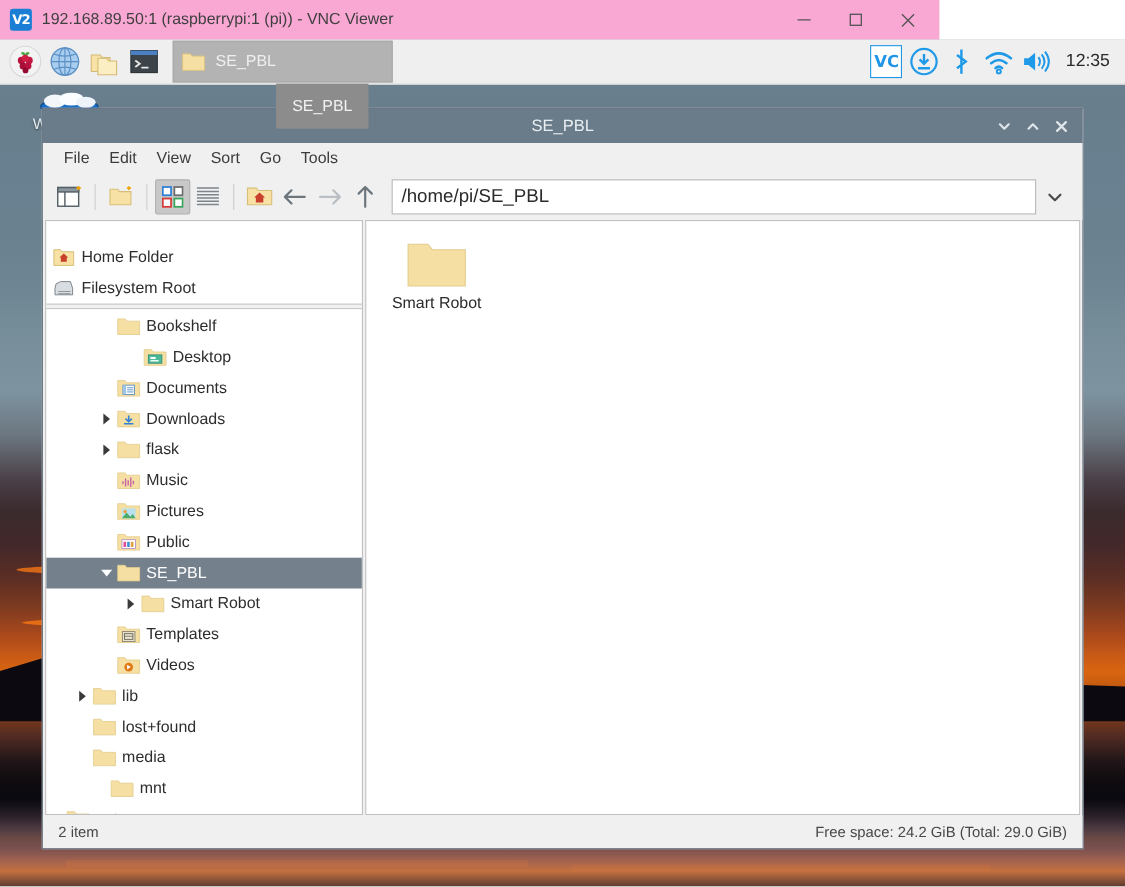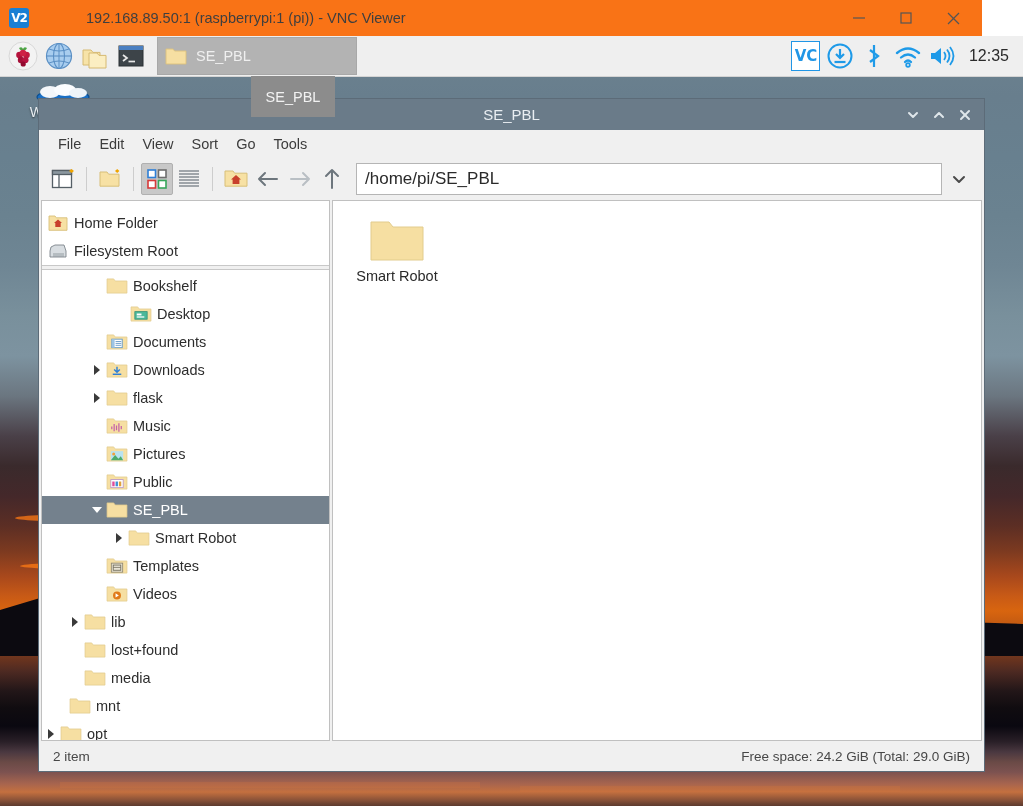--- a/index.html
+++ b/index.html
@@ -7,23 +7,23 @@
     width: 1023px; height: 806px;
     overflow: hidden;
     font-family: "DejaVu Sans", sans-serif;
     background: #fff;
   }
 
   
   #vnc-window { position: absolute; inset: 0; background: #ffffff; }
 
   #vnc-titlebar {
-    position: absolute; left: 0; top: 0; width: 982px; height: 36px;
-    background: #f97316;
-    display: flex; align-items: center; gap: 48px;
+    position: absolute; left: 0; top: 0; width: 854px; height: 36px;
+    background: #f9a8d4;
+    display: flex; align-items: center;
   }
   #vnc-logo {
     width: 20px; height: 20px; margin-left: 9px; margin-right: 9px;
     background: #1a7fd4; border-radius: 3px;
     display: flex; align-items: center; justify-content: center;
     color: #fff; font-size: 12px; font-weight: bold;
     font-family: "DejaVu Sans", sans-serif;
     letter-spacing: -1px;
   }
   #vnc-title-text {
@@ -208,21 +208,21 @@
     justify-content: center; cursor: pointer;
   }
 
   #fm-body { flex: 1; display: flex; min-height: 0; padding: 0 2px; }
 
   
   #fm-sidebar {
     width: 289px; background: #ffffff; border: 1px solid #c0c0c0;
     display: flex; flex-direction: column; min-height: 0;
   }
-  #places-list { flex: 0 0 auto; padding-top: 8px; }
+  #places-list { flex: 0 0 auto; padding-top: 19px; }
   .place-row {
     height: 28px; display: flex; align-items: center; padding-left: 6px;
     font-size: 14.5px; color: #2d2d2d; cursor: pointer;
     font-family: "Liberation Sans", sans-serif;
   }
   #places-sep { height: 5px; background: #f0f0f0; border-top: 1px solid #c8c8c8; border-bottom: 1px solid #c8c8c8; }
 
   #dir-tree { flex: 1; overflow: hidden; position: relative; padding-top: 2px; }
   .tree-row {
     height: 28px; display: flex; align-items: center; cursor: pointer;
@@ -727,21 +727,21 @@
               </div>
               <div class="tree-row" style="padding-left: 24px;">
                 <span class="tw-arrow"></span>
                 <span class="tw-icon">
                   <svg width="22" height="18" viewBox="0 0 23 19">
                     <path d="M1 2 h7 l1.6 2.2 h12.4 v12.8 h-21 z" fill="#f6dfa2" stroke="#e2cc8d" stroke-width="0.8"></path>
                   </svg>
                 </span>
                 <span class="tree-label">media</span>
               </div>
-              <div class="tree-row" style="padding-left: 9px; align-items: center;">
+              <div class="tree-row" style="padding-left: 40px; align-items: center;">
                 <span class="tw-arrow"></span>
                 <span class="tw-icon">
                   <svg width="22" height="18" viewBox="0 0 23 19">
                     <path d="M1 2 h7 l1.6 2.2 h12.4 v12.8 h-21 z" fill="#f6dfa2" stroke="#e2cc8d" stroke-width="0.8"></path>
                   </svg>
                 </span>
                 <span class="tree-label">mnt</span>
               </div>
               <div class="tree-row" style="">
                 <span class="tw-arrow">

